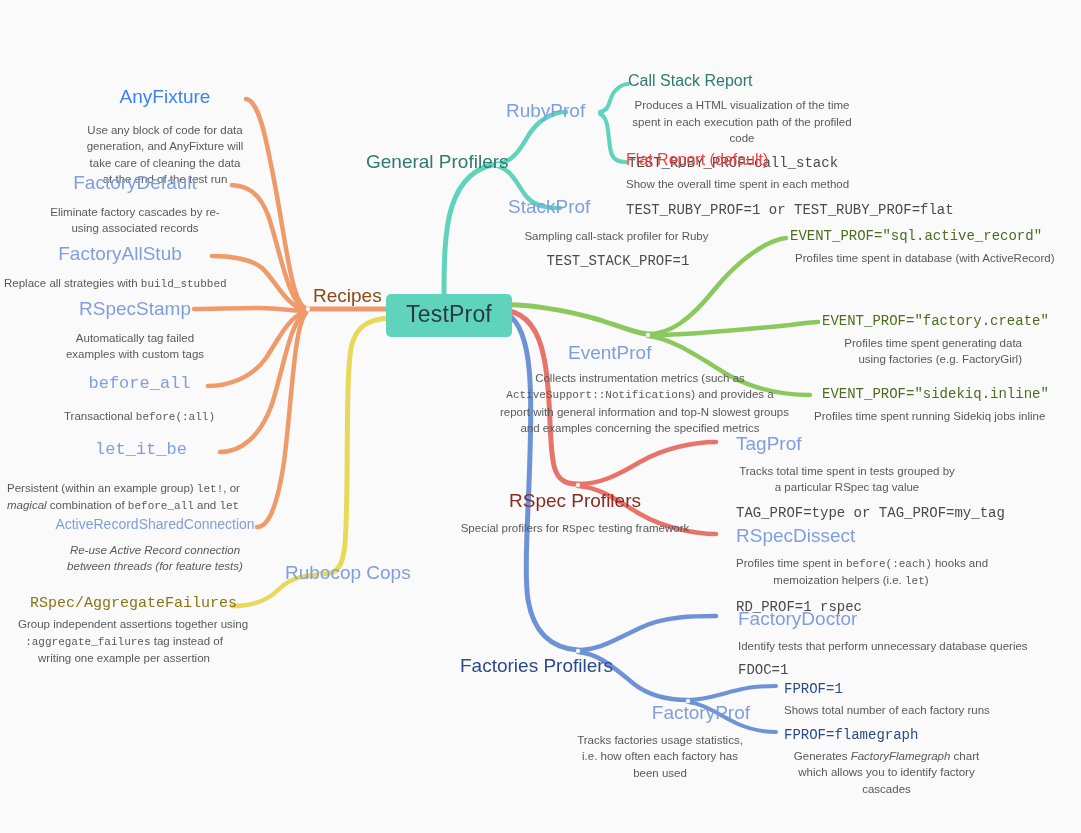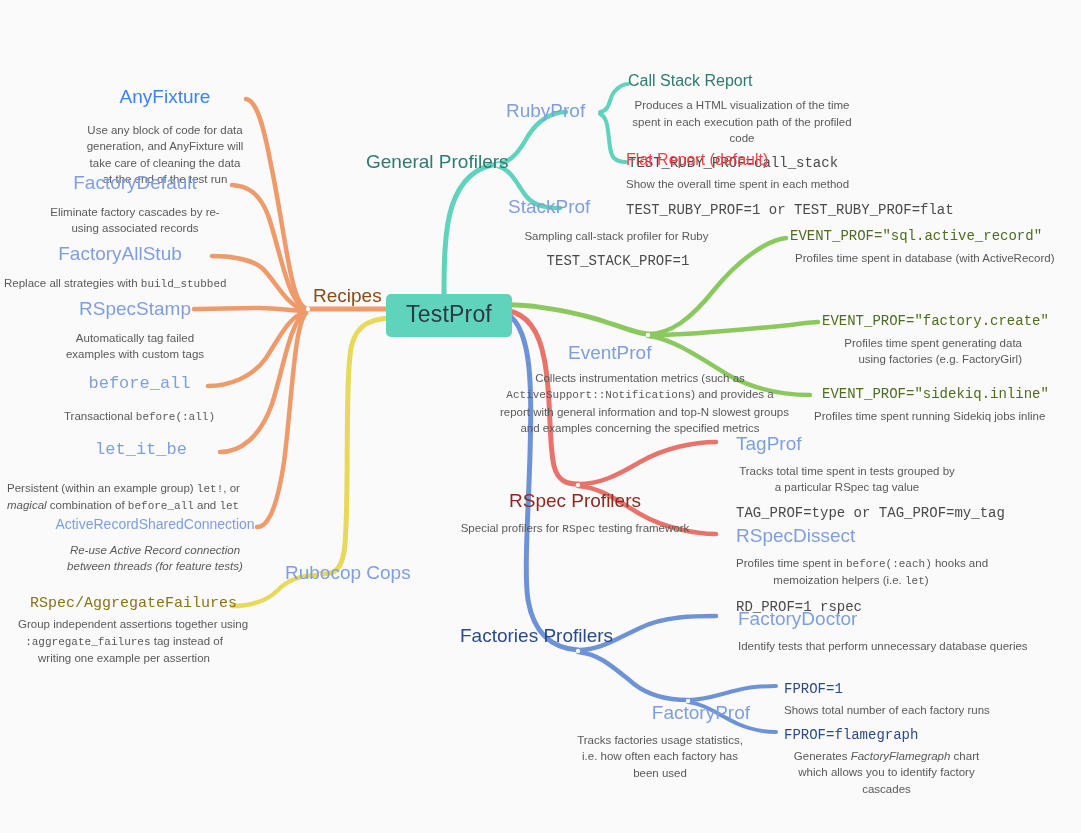--- a/index.html
+++ b/index.html
@@ -239,27 +239,28 @@
 
   <div class="node ta-c" style="left:736px;top:525px;width:230px;">
     <div class="title" style="color:#7f9ee0;text-align:left;">RSpecDissect</div>
     <div class="desc" style="margin-top:8px;white-space:nowrap;">
       <div><span>Profiles time spent in </span><span class="mono-in">before(:each)</span><span> hooks and</span></div>
       <div><span>memoization helpers (i.e. </span><span class="mono-in">let</span><span>)</span></div>
     </div>
     <div class="code ta-l" style="margin-top:8px;">RD_PROF=1 rspec</div>
   </div>
 
-  <div class="node" style="left:460px;top:625px;">
+  <div class="node" style="left:460px;top:655px;">
     <div class="title" style="color:#2b4a8a;">Factories Profilers</div>
   </div>
 
   <div class="node" style="left:738px;top:608px;width:260px;">
     <div class="title" style="color:#7f9ee0;">FactoryDoctor</div>
     <div class="desc" style="margin-top:8px;white-space:nowrap;">Identify tests that perform unnecessary database queries</div>
+    <div class="code ta-l" style="margin-top:7px;">FDOC=1</div>
   </div>
 
   <div class="node ta-c" style="left:570px;top:702px;width:180px;">
     <div class="title" style="color:#7f9ee0;text-align:right;">FactoryProf</div>
     <div class="desc" style="margin-top:8px;">Tracks factories usage statistics, i.e. how often each factory has been used</div>
   </div>
 
   <div class="node" style="left:784px;top:681px;width:200px;">
     <div class="title mono" style="color:#2b4a8a;font-size:14px;">FPROF=1</div>
     <div class="desc" style="margin-top:5px;white-space:nowrap;">Shows total number of each factory runs</div>

